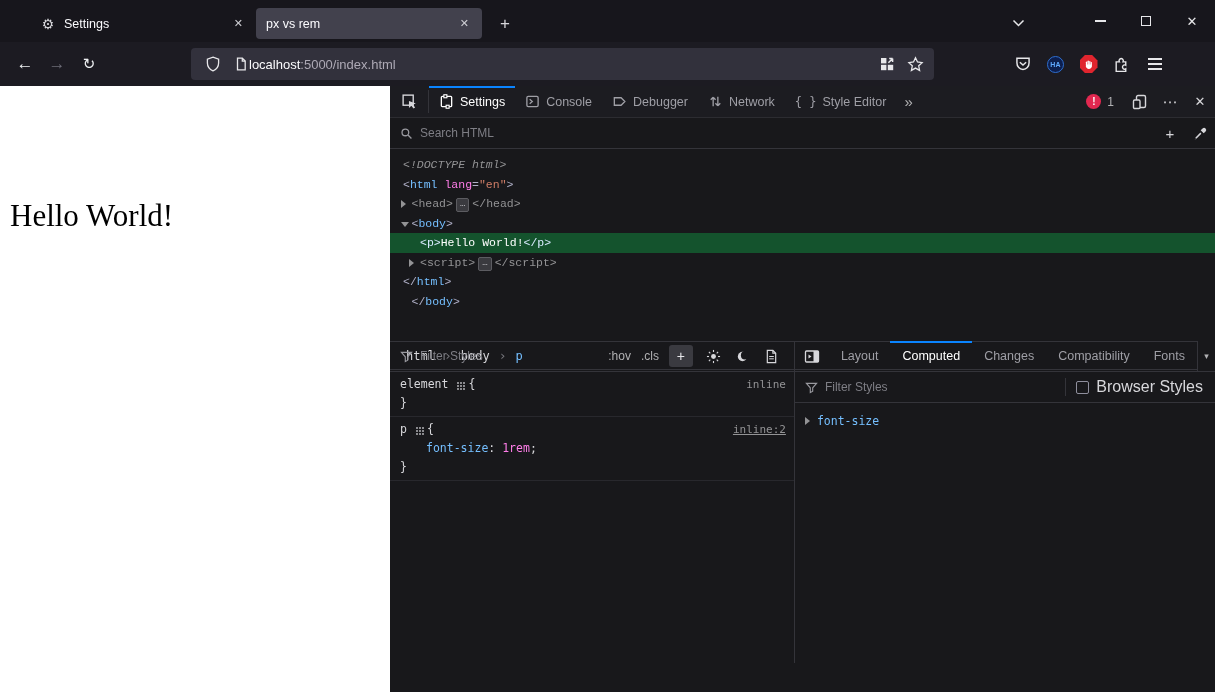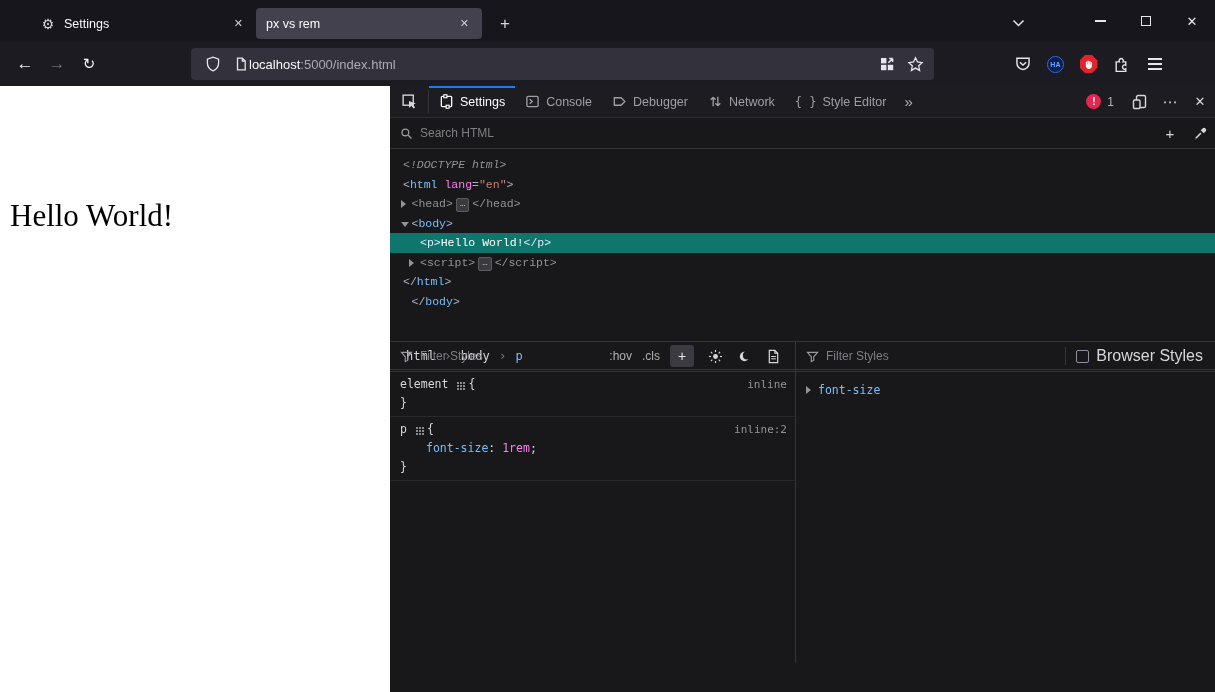--- a/index.html
+++ b/index.html
@@ -64,21 +64,21 @@
   .dt-icbtn.x { font-size:13px; }
 
   .dt-search { height:31px; border-bottom:1px solid #34343a; display:flex; align-items:center; background:#18181b; }
   .ph { font-size:12px; color:#7e7e85; }
   .dt-search .ph { margin-left:7px; flex:1; }
   .dt-search .mag { margin-left:10px; display:flex; }
   .sr-btn { width:30px; height:30px; display:flex; align-items:center; justify-content:center; color:#d7d7db; font-size:15px; }
 
   .markup { height:192px; padding-top:6px; font-family:Liberation Mono, monospace; font-size:11.5px; overflow:hidden; }
   .mk-line { position:relative; height:19.5px; line-height:19.5px; white-space:pre; }
-  .mk-line.selected { background:#0f766e; }
+  .mk-line.selected { background:#14532d; }
   .mk-arrow { position:absolute; top:6px; width:0; height:0; }
   .mk-arrow.right { border-left:5px solid #939395; border-top:4px solid transparent; border-bottom:4px solid transparent; }
   .mk-arrow.down { border-top:5px solid #939395; border-left:4px solid transparent; border-right:4px solid transparent; top:8px; }
   .tk-doctype { color:#939395; font-style:italic; }
   .tk-punct { color:#b0b0c8; }
   .tk-tag { color:#75bfff; }
   .tk-attr { color:#ff7de9; }
   .tk-val { color:#cf7d66; }
   .tk-dim { color:#939395; }
   .tk-comment { color:#6fc36b; }
@@ -101,21 +101,21 @@
   .rt-plus { width:24px; height:22px; background:#3a3a40; border-radius:3px; color:#e7e7ea; font-size:14px; display:flex; align-items:center; justify-content:center; margin-right:9px; }
   .rt-ic { width:24px; height:24px; display:flex; align-items:center; justify-content:center; margin-right:5px; }
 
   .rules-body { flex:1; font-family:"DejaVu Sans Mono",monospace; font-size:11.5px; color:#d7d7db; }
   .rule { border-bottom:1px solid #28282d; padding:3px 8px 3px 10px; line-height:19px; }
   .rule-head { display:flex; align-items:center; }
   .rule-sel { color:#d7d7db; }
   .dots-grid { width:2px; height:2px; background:#8a8a8e; display:inline-block; margin:0 9px 4px 9px;
     box-shadow:3px 0 #8a8a8e,6px 0 #8a8a8e,0 3px #8a8a8e,3px 3px #8a8a8e,6px 3px #8a8a8e,0 6px #8a8a8e,3px 6px #8a8a8e,6px 6px #8a8a8e; }
   .rule-src { margin-left:auto; color:#939395; font-size:11px; }
-  .rule-src.link { }
+  .rule-src.link { text-decoration:underline; }
   .prop-line { padding-left:26px; }
   .prop-name { color:#75bfff; }
   .prop-val { color:#ff7de9; }
 
   .cp-tabs { position:relative; height:31px; border-bottom:1px solid #34343a; display:flex; align-items:stretch; overflow:hidden; padding-right:18px; }
   .cp-sidebar-ic { width:34px; display:flex; align-items:center; justify-content:center; flex:none; }
   .cp-tab { position:relative; display:flex; align-items:center; padding:0 12px; font-size:12.5px; color:#9f9fa6; white-space:nowrap; flex:none; }
   .cp-tab.active { color:#ffffff; }
   .cp-tab.active::before { content:""; position:absolute; left:0; top:0; right:0; height:2px; background:#0a84ff; }
   .cp-caret { position:absolute; right:0; top:0; width:18px; height:30px; border-left:1px solid #34343a; background:#18181b; display:flex; align-items:center; justify-content:center; color:#b1b1b3; font-size:9px; }
@@ -416,20 +416,37 @@
               <span>{</span>
               <span class="rule-src link">inline:2</span>
             </div>
             <div class="prop-line"><span class="prop-name">font-size</span><span>: </span><span class="prop-val">1rem</span><span>;</span></div>
             <div>}</div>
           </div>
         </div>
       </div>
 
       <div class="computed-pane">
+        <div class="cp-tabs">
+          <span class="cp-sidebar-ic">
+            <svg width="16" height="15" viewBox="0 0 16 15">
+                <rect x="1.5" y="2" width="13" height="11" rx="1" fill="none" stroke="#d7d7db" stroke-width="1.3"></rect>
+                <rect x="9.5" y="2" width="5" height="11" fill="#d7d7db"></rect>
+                <path d="M4.5 5.5 l3 2 -3 2 z" fill="#d7d7db"></path>
+              </svg>
+          </span>
+          <span class="cp-tab">Layout</span>
+          <span class="cp-tab active">Computed</span>
+          <span class="cp-tab">Changes</span>
+          <span class="cp-tab">Compatibility</span>
+          <span class="cp-tab">Fonts</span>
+          <span class="cp-caret">
+              <span>▾</span>
+            </span>
+        </div>
         <div class="cp-filter">
           <span class="mag" style="margin-left:10px;display:flex;">
             <svg width="13" height="13" viewBox="0 0 14 14">
                 <path d="M1.5 2.5 h11 l-4.2 4.8 v3.6 l-2.6 1.6 v-5.2 z" fill="none" stroke="#9a9aa0" stroke-width="1.2"></path>
               </svg>
           </span>
           <span class="ph">Filter Styles</span>
           <span class="cp-vsep"></span>
           <span class="checkbox"></span>
           <span class="cb-label">Browser Styles</span>

